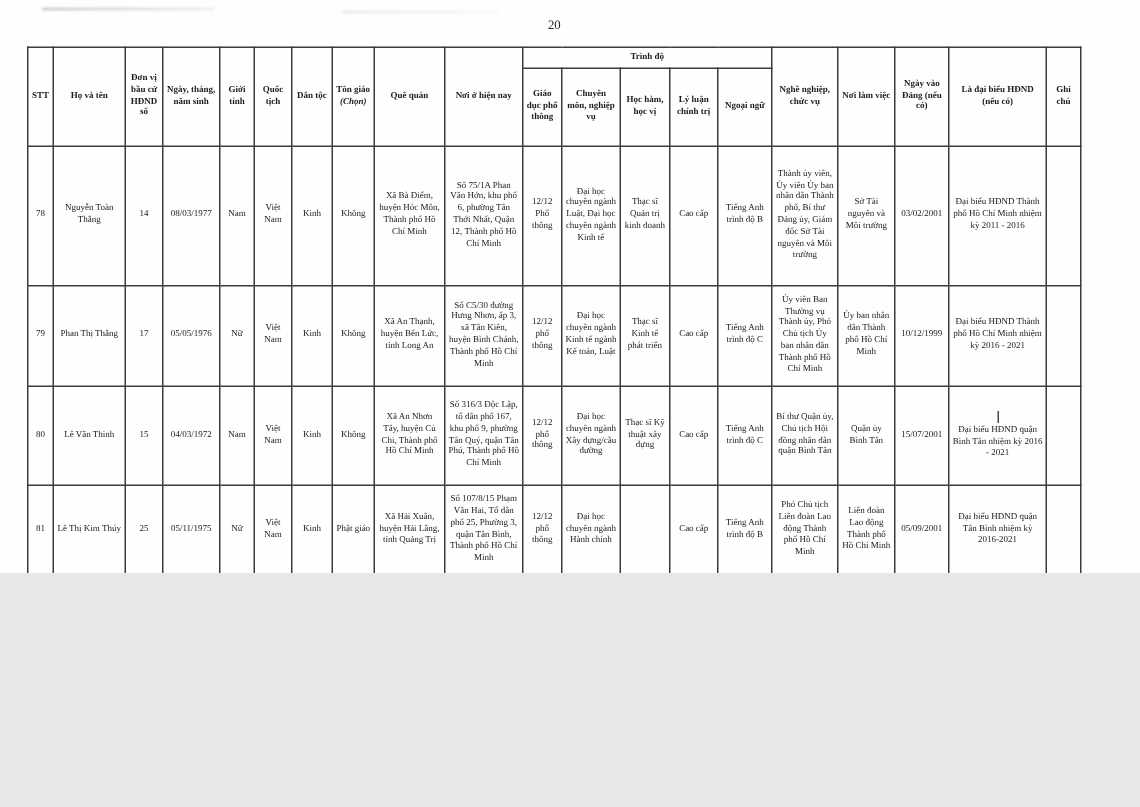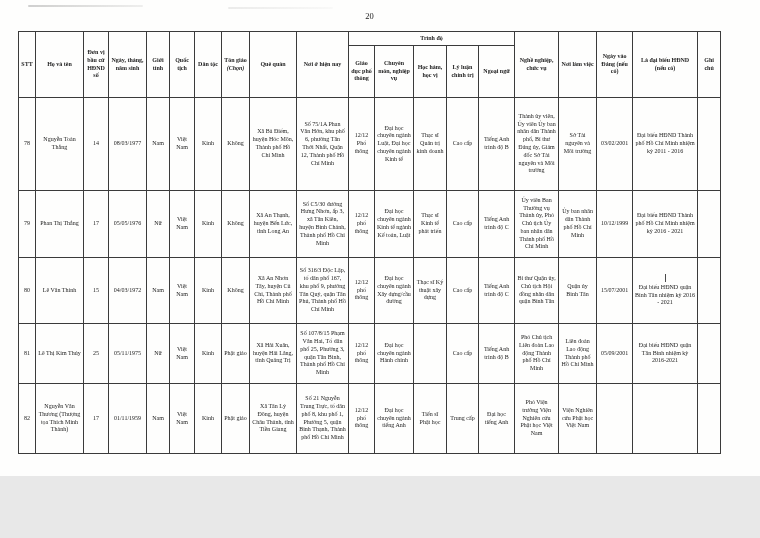--- a/index.html
+++ b/index.html
@@ -1,17 +1,17 @@
 <!DOCTYPE html>
 <html><head>
 <meta charset="utf-8">
 <style>
   html,body{margin:0;padding:0;background:#e8e8e8;}
   .page{
-    position:relative;width:760px;height:476px;background:#fefefdff;
+    position:relative;width:760px;height:382px;background:#fefefdff;
     font-family:"Liberation Serif","DejaVu Serif",serif;color:#1c1c1c;
     overflow:hidden;box-shadow:0 0 4px rgba(0,0,0,.2);
   }
   .scan-artifact{position:absolute;height:2px;border-radius:2px;filter:blur(.6px);}
   .artifact-1{top:5px;left:28px;width:115px;background:linear-gradient(90deg,rgba(120,120,120,.35),rgba(150,150,150,.15));}
   .artifact-2{top:7px;left:228px;width:105px;background:linear-gradient(90deg,rgba(150,150,150,.18),rgba(170,170,170,.06));}
   .page-number{
     position:absolute;top:11px;left:18px;width:703px;text-align:center;
     font-size:8.5px;color:#222;
   }

